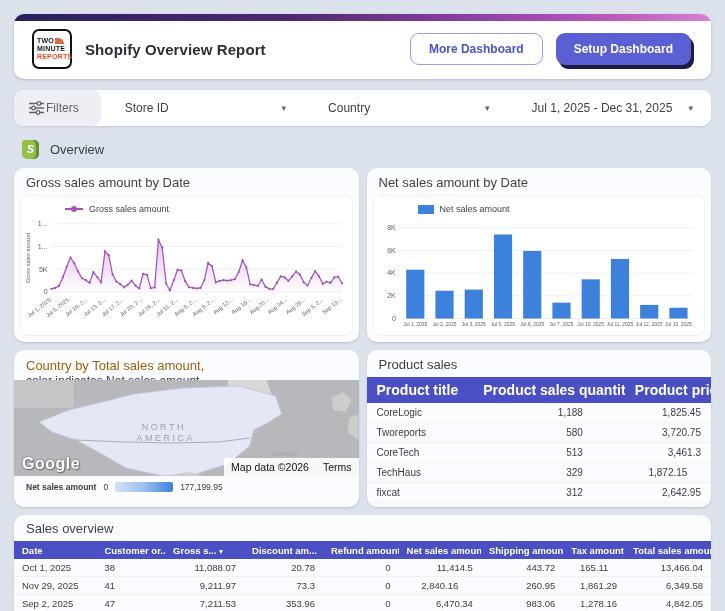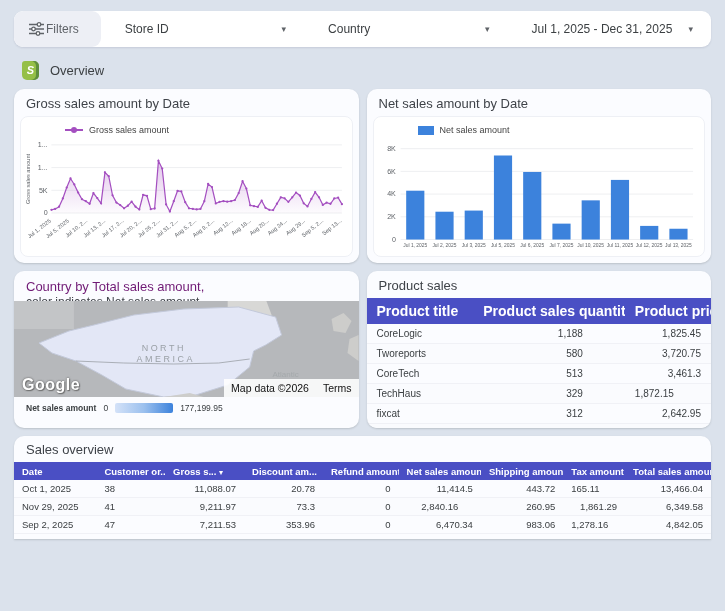--- a/index.html
+++ b/index.html
@@ -39,21 +39,21 @@
   .card-title { padding:7px 12px 5px; font-size:13px; color:#3f4349; }
   .chart-panel { margin:0 6px 6px; background:#fff; border:1px solid #eef0f5; border-radius:8px; height:141px; padding:4px 2px 0;text-align:center; }
   .legend-row { display:flex; align-items:center; gap:6px; padding:3px 0 0 42px; height:15px; }
   .lg-line { position:relative; width:18px; height:2px; background:#a44fc0; display:inline-block; }
   .lg-line .lg-dot { position:absolute; left:6px; top:-2px; width:6px; height:6px; border-radius:50%; background:#a44fc0; }
   .lg-sq { width:16px; height:9px; background:#3c82dc; display:inline-block; }
   .legend-label { font-size:9px; color:#444; }
   svg.chart { display:block; width:100%; height:120px; }
 
   
-  .map-title { padding:7px 12px 0; font-size:13px; color:#701a75; line-height:17px; }
+  .map-title { padding:7px 12px 0; font-size:13px; color:#a16207; line-height:17px; }
   .map-title-line2 { height:6px; overflow:hidden; font-size:12px; color:#3f4349; padding:0 12px; }
   .map-wrap { position:relative; width:100%; height:96px; background:#b6b8bb; }
   .map-wrap svg { display:block; width:100%; height:96px; }
   .google-logo { position:absolute; left:8px; bottom:3px; font-size:16px; font-weight:bold; color:#fff; letter-spacing:.5px; text-shadow:0 0 2px #7a7a7a,0 0 2px #7a7a7a,1px 1px 1px #6b6b6b; }
   .map-attrib { position:absolute; right:0; bottom:0; display:flex; }
   .map-attrib span { background:rgba(255,255,255,.88); color:#111; font-size:10.5px; padding:3px 7px; white-space:nowrap; }
   .map-legend { display:flex; align-items:center; gap:7px; padding:6px 10px 0 12px; }
   .map-legend .lbl { font-size:8.5px; font-weight:bold; color:#3c4043; }
   .map-legend .val { font-size:8.5px; color:#3c4043; }
   .grad-bar { width:58px; height:10px; border-radius:2px; background:linear-gradient(90deg,#d4e2f8,#9bc0ee,#3c82dc); }
@@ -71,20 +71,37 @@
 
   
   .sales-card { margin:8px 14px 0; background:#fbfcff; border-radius:10px 10px 0 0; box-shadow:0 1px 2px rgba(60,64,67,.2); height:103px; overflow:hidden; }
   .sales-card .card-title { padding:6px 12px 5px; }
 </style>
 </head>
 <body>
 
 <div class="page">
 
+  <div class="header-card">
+    <div class="gradient-bar"></div>
+    <div class="header-row">
+      <div class="logo-box">
+        <span class="logo-line">
+            <span>TWO</span>
+            <span class="wedge"></span>
+          </span>
+        <span class="logo-line">MINUTE</span>
+        <span class="logo-line reports">REPORTS</span>
+      </div>
+      <div class="header-title">Shopify Overview Report</div>
+      <div class="header-spacer"></div>
+      <button class="btn-more">More Dashboard</button>
+      <button class="btn-setup">Setup Dashboard</button>
+    </div>
+  </div>
 
   <div class="filters-card">
     <div class="filters-chip">
       <svg width="15" height="14" viewBox="0 0 15 14">
         <g stroke="#5f6368" stroke-width="1.3" fill="#fff">
           <line x1="0" y1="2.5" x2="15" y2="2.5"></line>
             <circle cx="10" cy="2.5" r="1.8"></circle>
           <line x1="0" y1="7" x2="15" y2="7"></line>
             <circle cx="4.5" cy="7" r="1.8"></circle>
           <line x1="0" y1="11.5" x2="15" y2="11.5"></line>
@@ -334,21 +351,21 @@
               <td style="text-align:right">3,720.75</td>
             </tr>
             <tr>
               <td style="text-align:left">CoreTech</td>
               <td style="text-align:right;padding-right:42px">513</td>
               <td style="text-align:right">3,461.3</td>
             </tr>
             <tr>
               <td style="text-align:left">TechHaus</td>
               <td style="text-align:right;padding-right:42px">329</td>
-              <td style="text-align:left">1,872.15</td>
+              <td style="text-align:center">1,872.15</td>
             </tr>
             <tr>
               <td style="text-align:left">fixcat</td>
               <td style="text-align:right;padding-right:42px">312</td>
               <td style="text-align:right">2,642.95</td>
             </tr>
             <tr>
               <td style="text-align:left">BlueCanvas</td>
               <td style="text-align:right;padding-right:42px">240</td>
               <td style="text-align:right">2,340</td>
@@ -376,21 +393,21 @@
         </thead>
         <tbody>
           <tr>
             <td style="text-align:left">Oct 1, 2025</td>
             <td style="text-align:left">38</td>
             <td style="text-align:right">11,088.07</td>
             <td style="text-align:right">20.78</td>
             <td style="text-align:right">0</td>
             <td style="text-align:right">11,414.5</td>
             <td style="text-align:right">443.72</td>
-            <td style="text-align:left">165.11</td>
+            <td style="text-align:center">165.11</td>
             <td style="text-align:right">13,466.04</td>
           </tr>
           <tr>
             <td style="text-align:left">Nov 29, 2025</td>
             <td style="text-align:left">41</td>
             <td style="text-align:right">9,211.97</td>
             <td style="text-align:right">73.3</td>
             <td style="text-align:right">0</td>
             <td style="text-align:center">2,840.16</td>
             <td style="text-align:right">260.95</td>
@@ -398,20 +415,20 @@
             <td style="text-align:right">6,349.58</td>
           </tr>
           <tr>
             <td style="text-align:left">Sep 2, 2025</td>
             <td style="text-align:left">47</td>
             <td style="text-align:right">7,211.53</td>
             <td style="text-align:right">353.96</td>
             <td style="text-align:right">0</td>
             <td style="text-align:right">6,470.34</td>
             <td style="text-align:right">983.06</td>
-            <td style="text-align:left">1,278.16</td>
+            <td style="text-align:right">1,278.16</td>
             <td style="text-align:right">4,842.05</td>
           </tr>
         </tbody>
       </table>
   </div>
 
 </div>
 
 </body></html>

